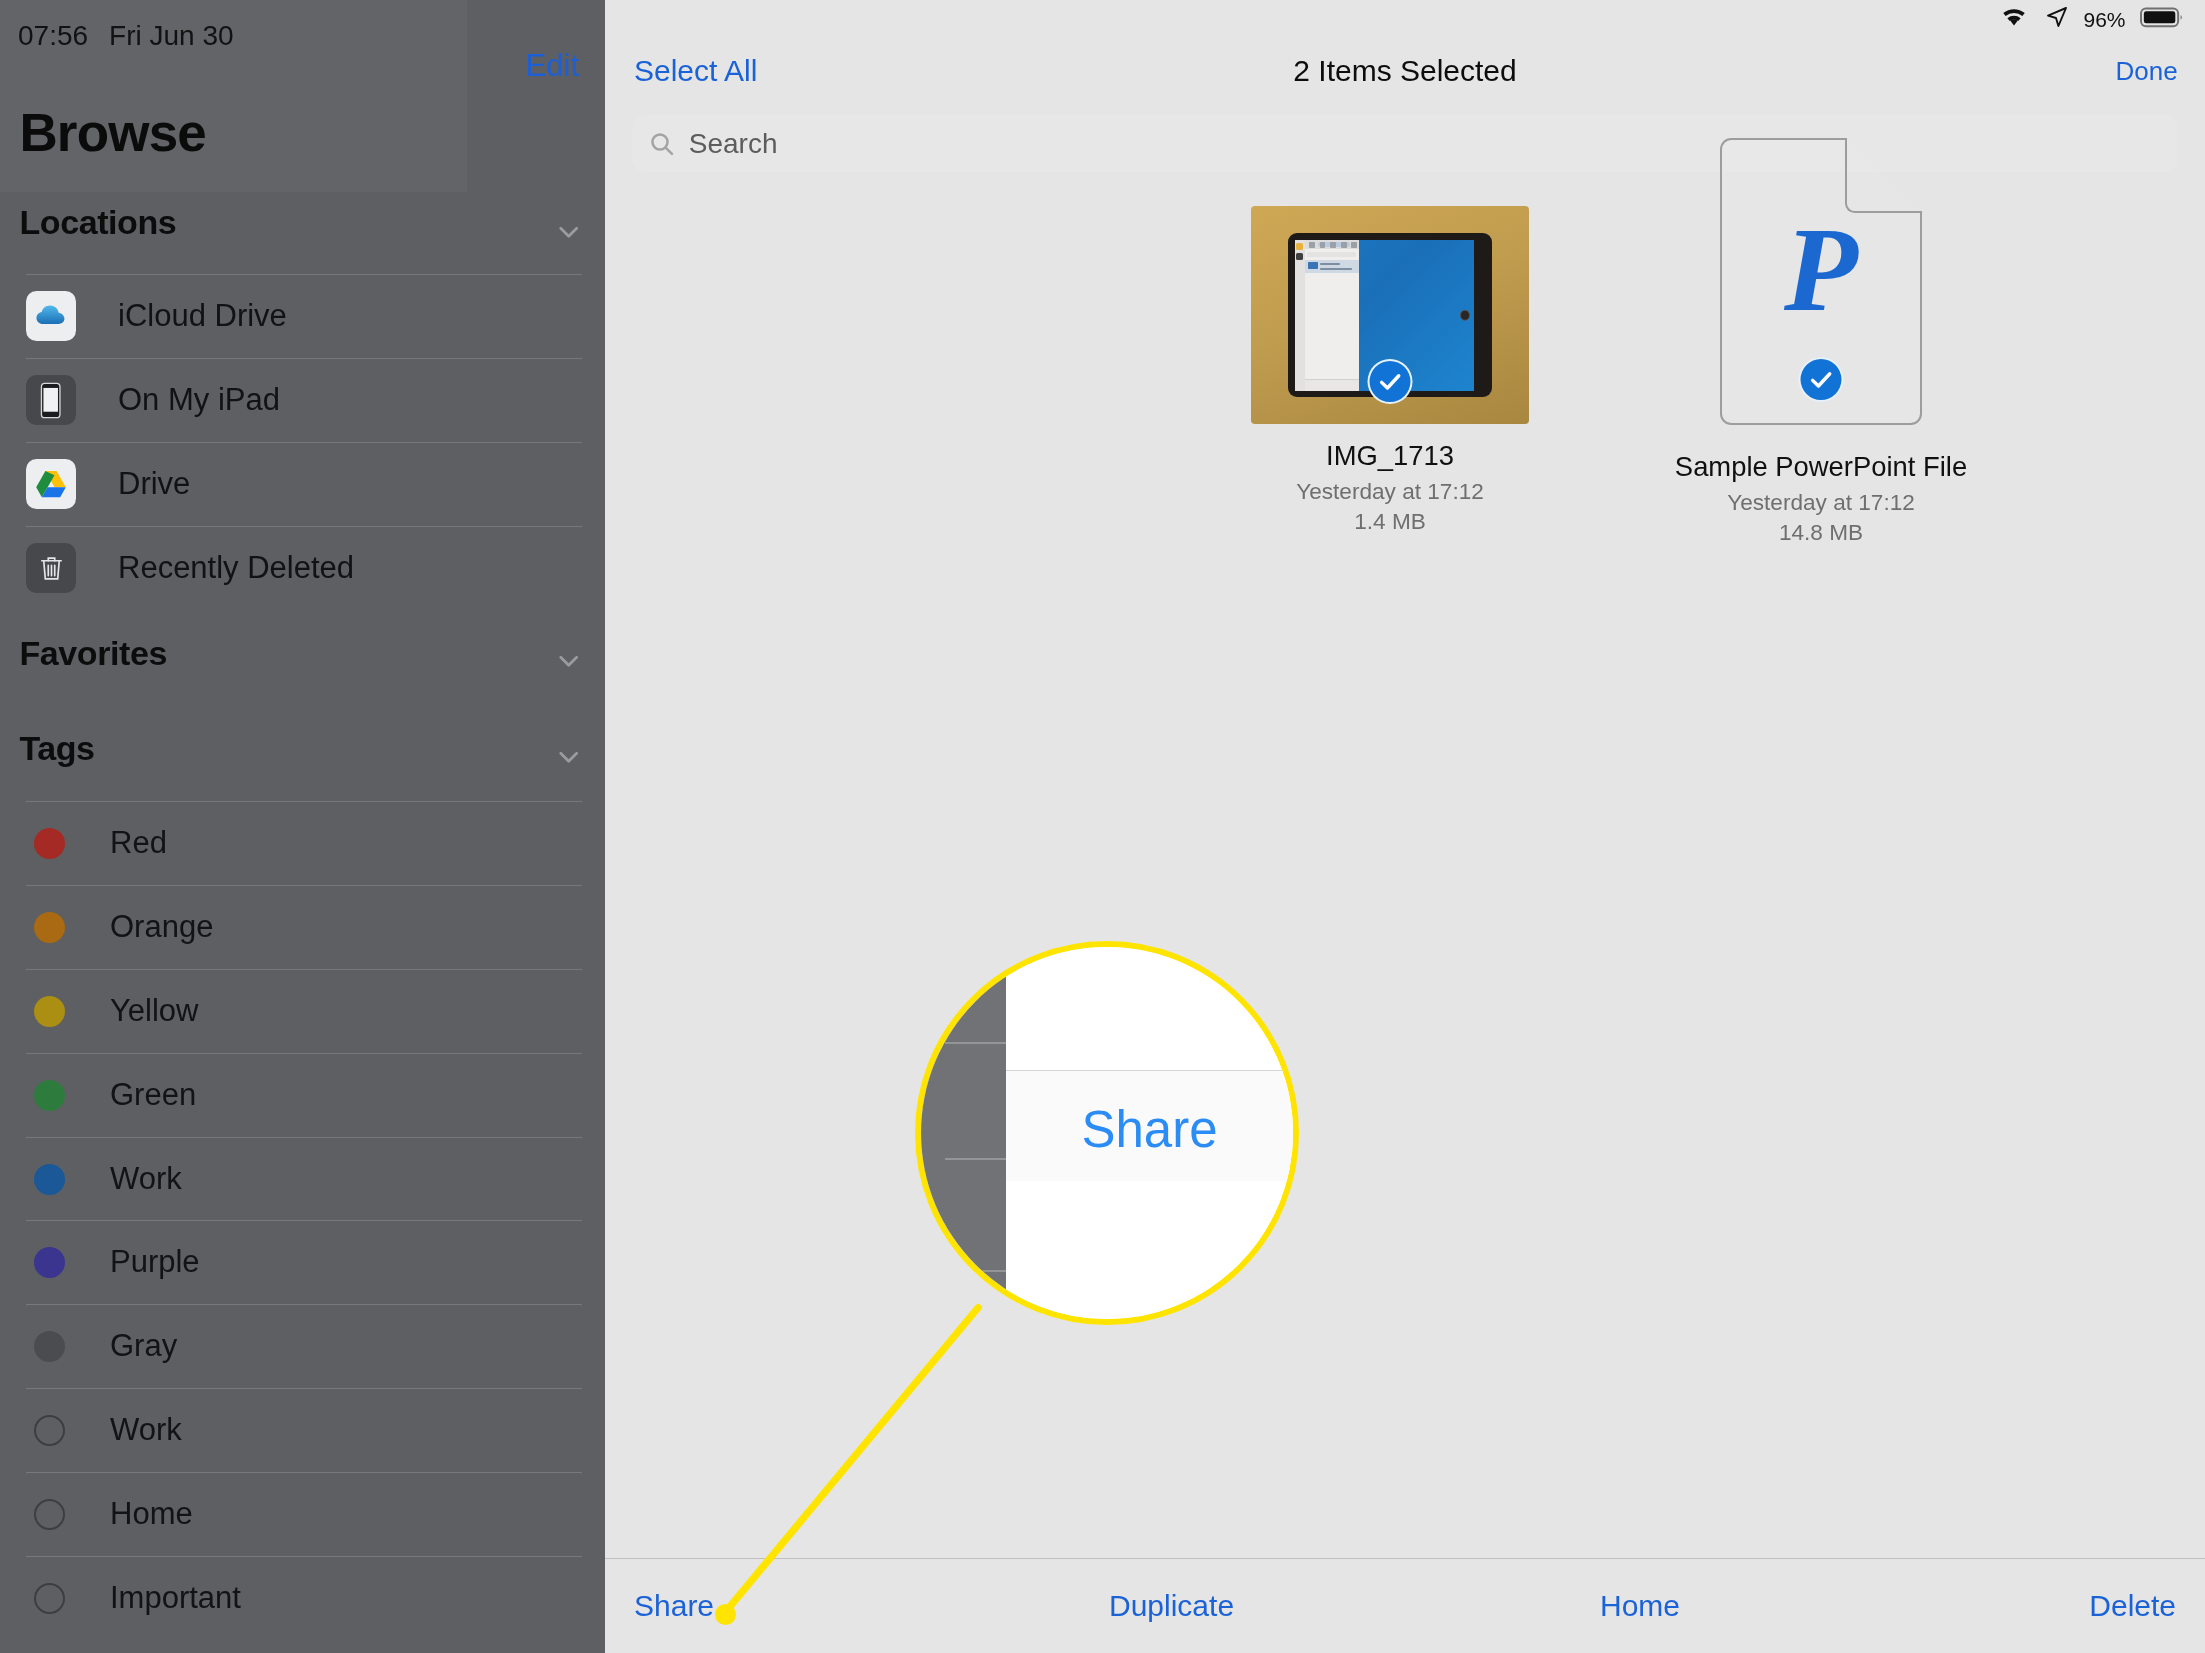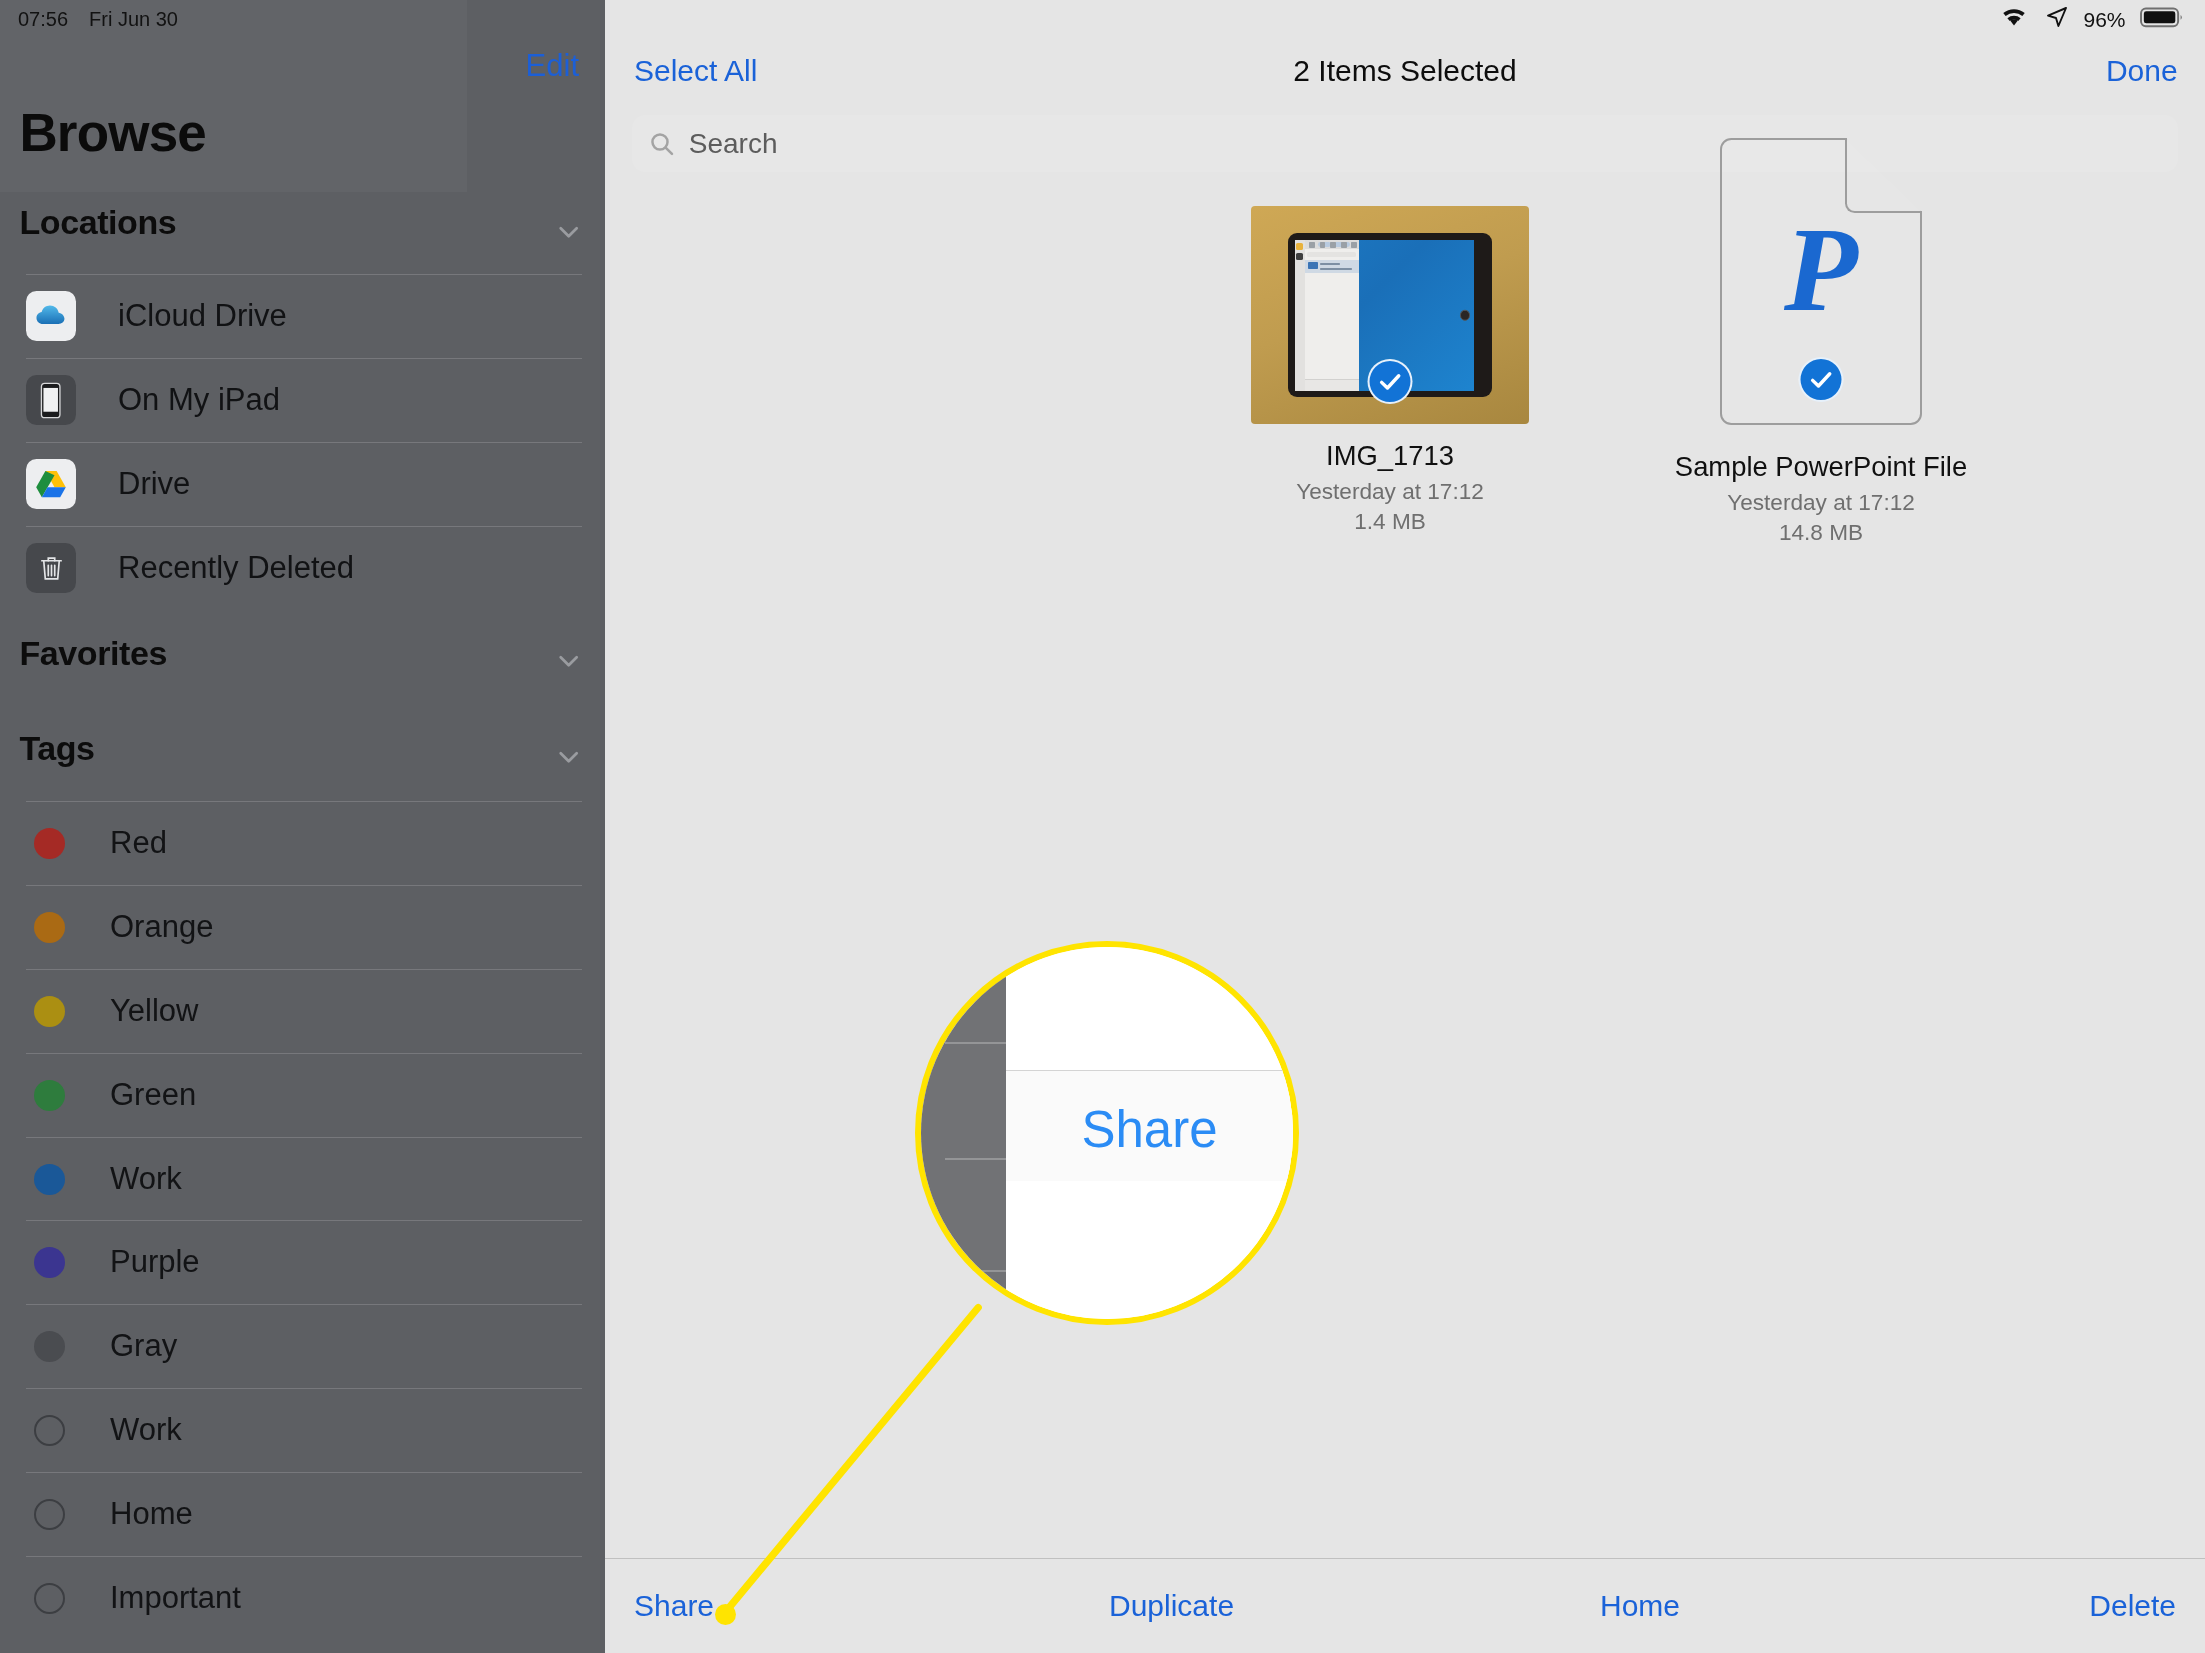--- a/index.html
+++ b/index.html
@@ -17,25 +17,25 @@
     width: 605px; height: 1653px;
     background: #5d5f63;
     overflow: hidden;
   }
   .sidebar-tint {
     position: absolute; left: 0; top: 0;
     width: 467px; height: 192px;
     background: rgba(255,255,255,0.035);
   }
   .statusbar {
-    position: absolute; left: 0; top: 0;
+    position: absolute; left: 0; top: 16px;
     width: 605px; height: 39px;
     display: flex; align-items: center;
     padding-left: 18px; gap: 21px;
-    font-size: 20px; color: #121212; font-weight: 500;
+    font-size: 28px; color: #121212; font-weight: 500;
     z-index: 5;
   }
   .edit-btn {
     position: absolute; right: 26px; top: 48px;
     font-size: 31px; color: #1c5fd6;
     z-index: 5;
   }
   .browse-title {
     position: absolute; left: 19.4px; top: 102px;
     font-size: 53px; font-weight: bold; color: #0b0b0b;
@@ -94,21 +94,21 @@
     position: absolute; left: 29px; top: 50%; transform: translateY(-50%);
     font-size: 30px; color: #1a62d8;
   }
   .nav-title {
     position: absolute; left: 50%; top: 50%;
     transform: translate(-50%,-50%);
     font-size: 30px; color: #0d0d0d; font-weight: 500;
   }
   .nav-right {
     position: absolute; right: 27.4px; top: 50%; transform: translateY(-50%);
-    font-size: 30px; color: #1a62d8;
+    font-size: 26px; color: #1a62d8;
   }
   .searchbar {
     position: absolute; left: 27.4px; top: 115px;
     width: 1546px; height: 57px;
     background: rgba(255,255,255,0.09);
     border-radius: 13px;
     display: flex; align-items: center;
   }
   .search-ico { margin-left: 16px; width: 27.4px; height: 27.4px; opacity: .55; }
   .search-text { margin-left: 13px; font-size: 28px; color: #5c5c5c; }

